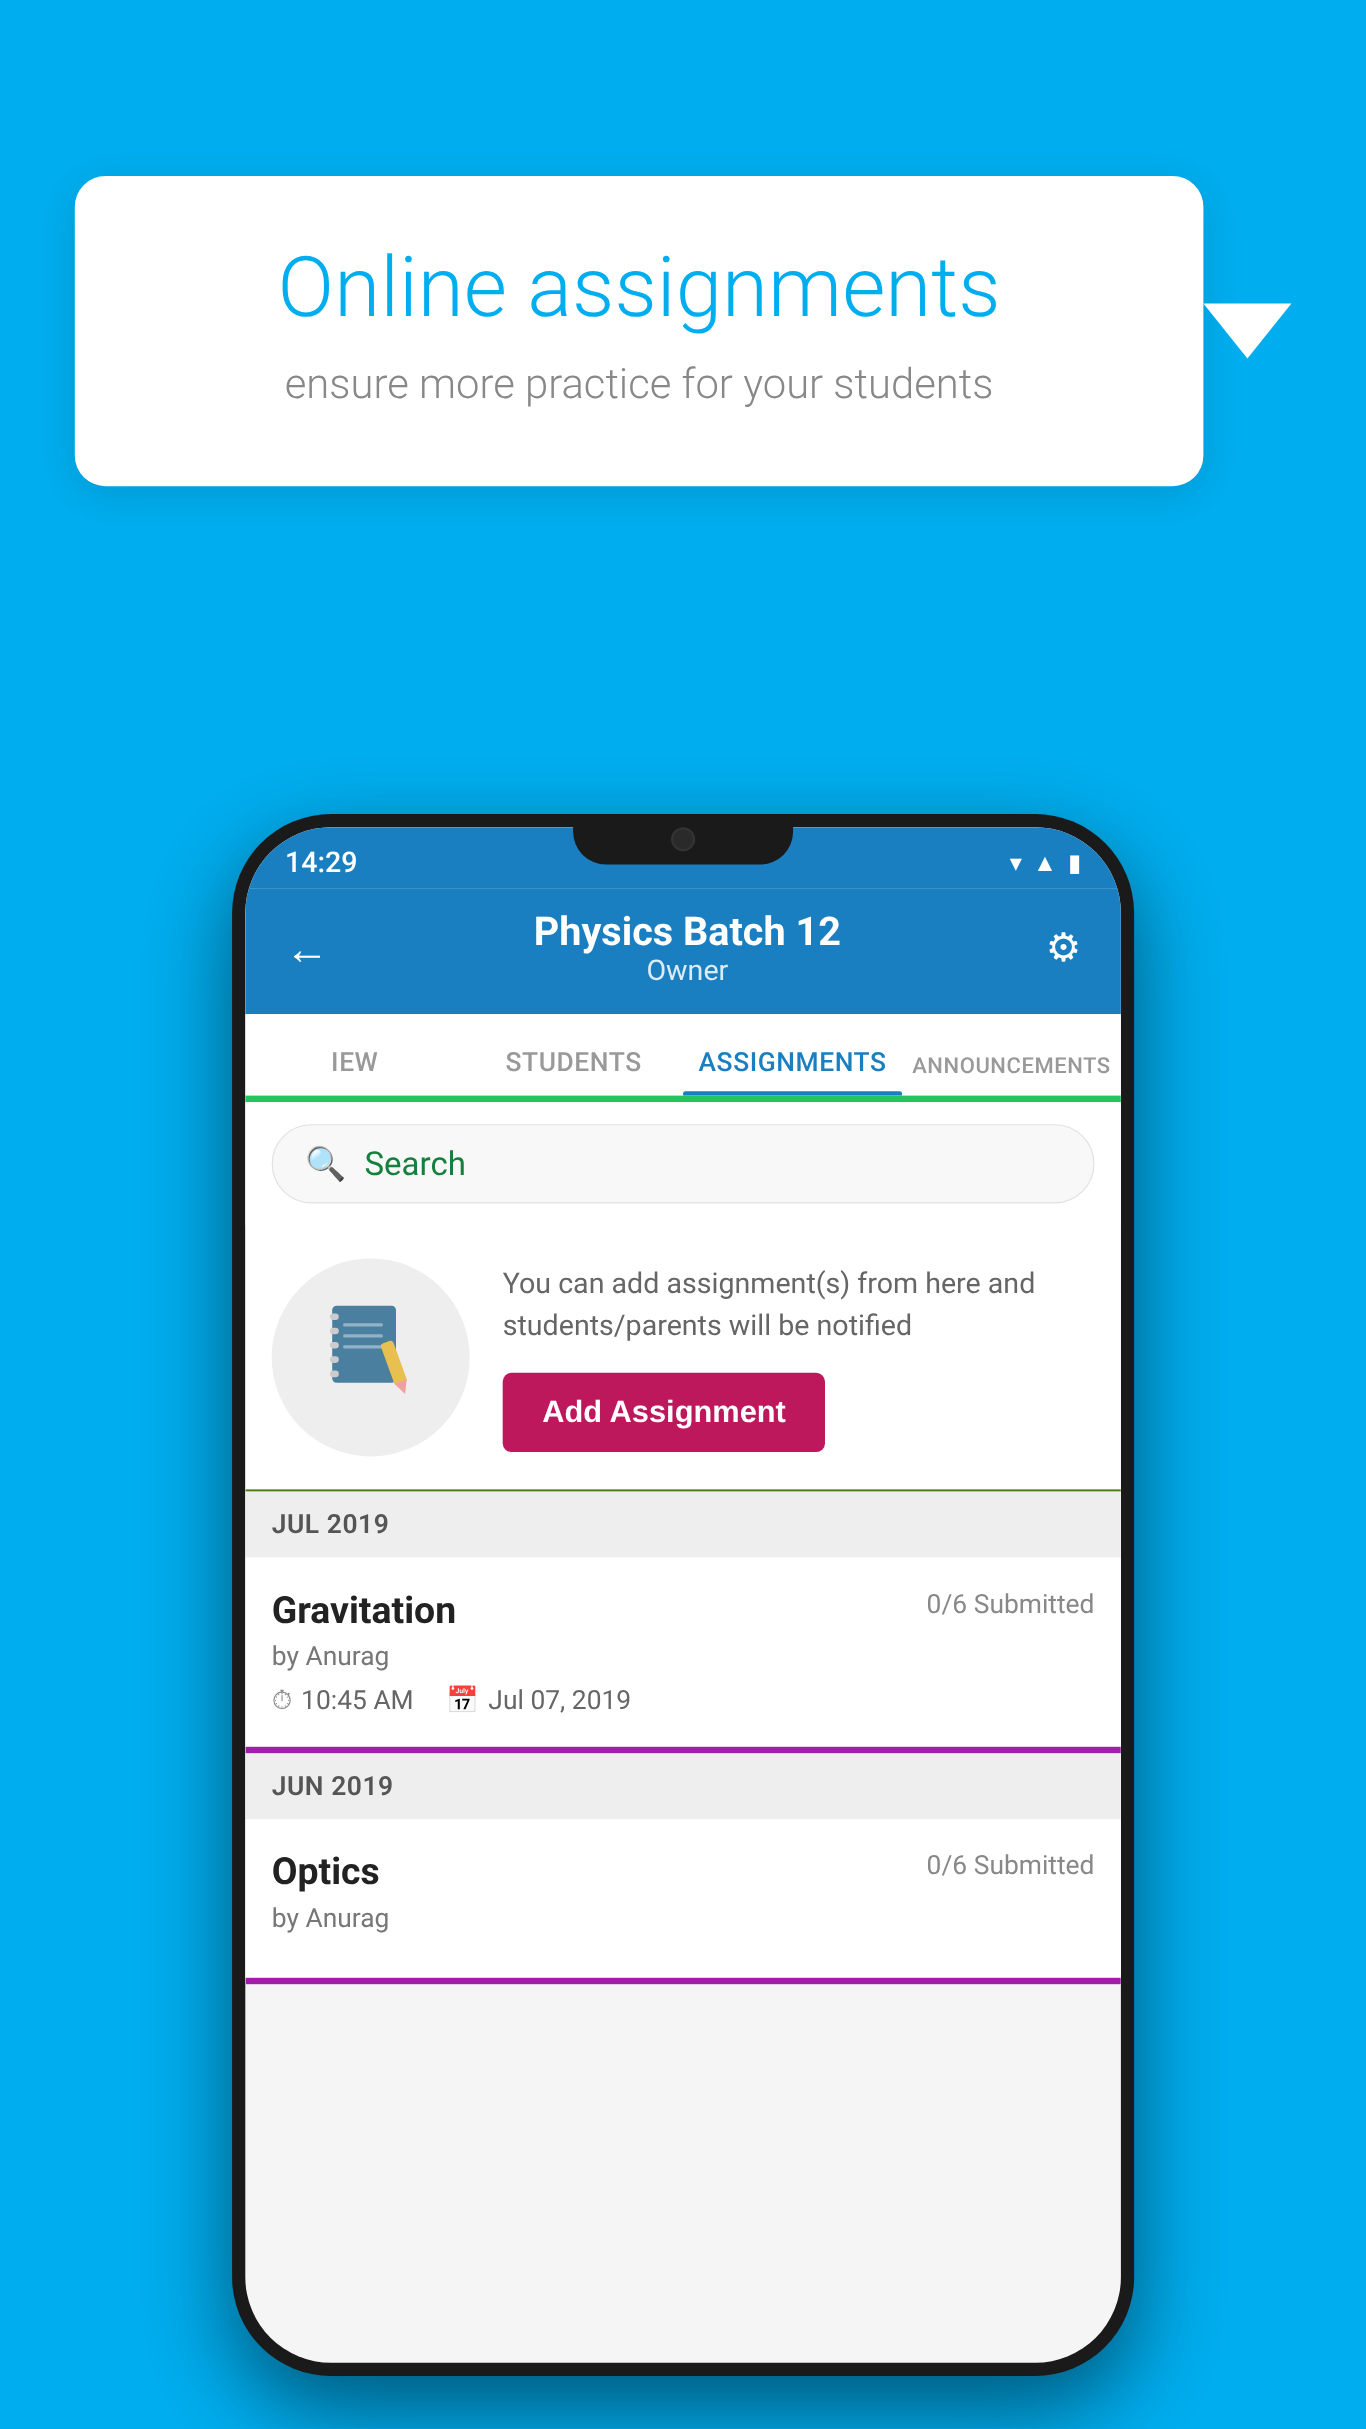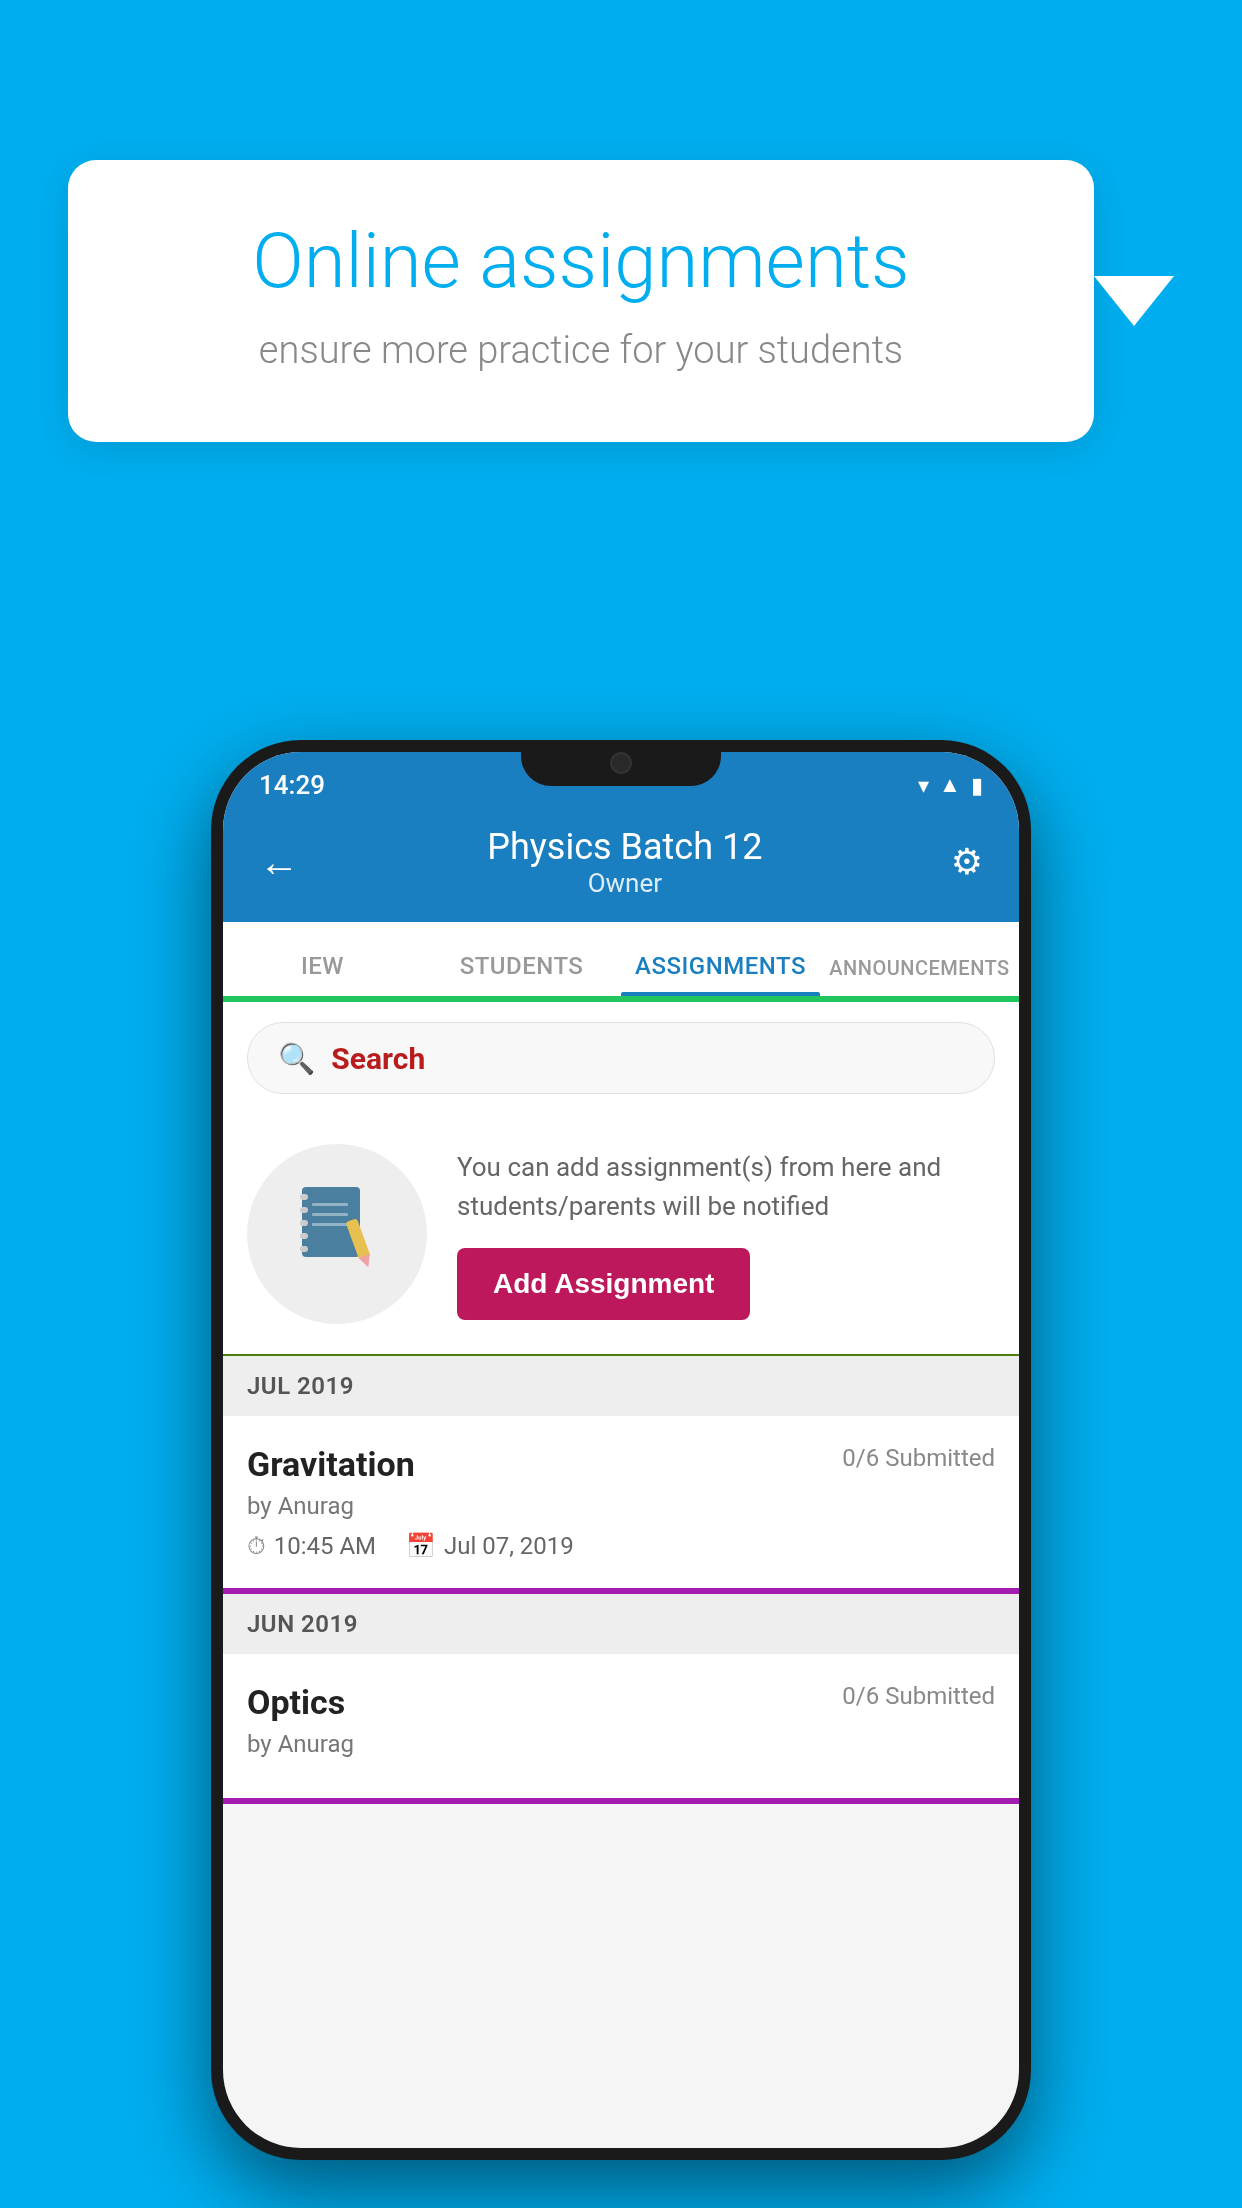--- a/index.html
+++ b/index.html
@@ -154,21 +154,21 @@
       cursor: pointer;
     }
 
     .header-center {
       text-align: center;
     }
 
     .header-title {
       color: white;
       font-size: 36px;
-      font-weight: 400;
+      font-weight: 700;
     }
 
     .header-subtitle {
       color: rgba(255,255,255,0.85);
       font-size: 26px;
       font-weight: 400;
     }
 
     .header-settings {
       color: white;
@@ -233,23 +233,22 @@
       padding: 0 30px;
       gap: 16px;
     }
 
     .search-icon {
       color: #aaa;
       font-size: 30px;
     }
 
     .search-text {
-      color: #b91c1c;
+      color: #15803d;
       font-size: 30px;
-      font-weight: bold;
     }
 
     
     .promo-section {
       display: flex;
       align-items: center;
       padding: 30px 24px;
       border-bottom: 2px solid #4d7c0f;
       gap: 30px;
     }

